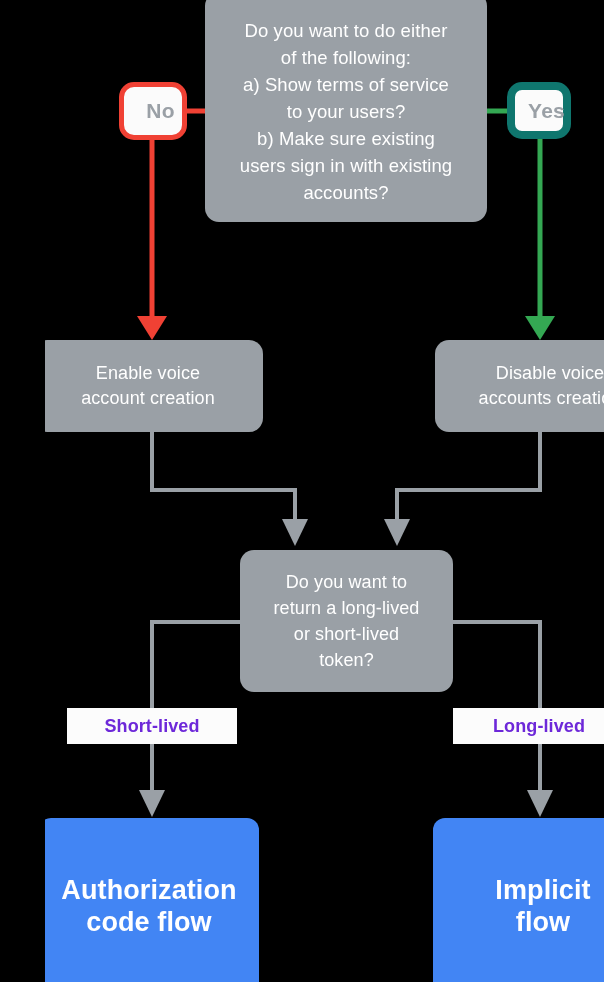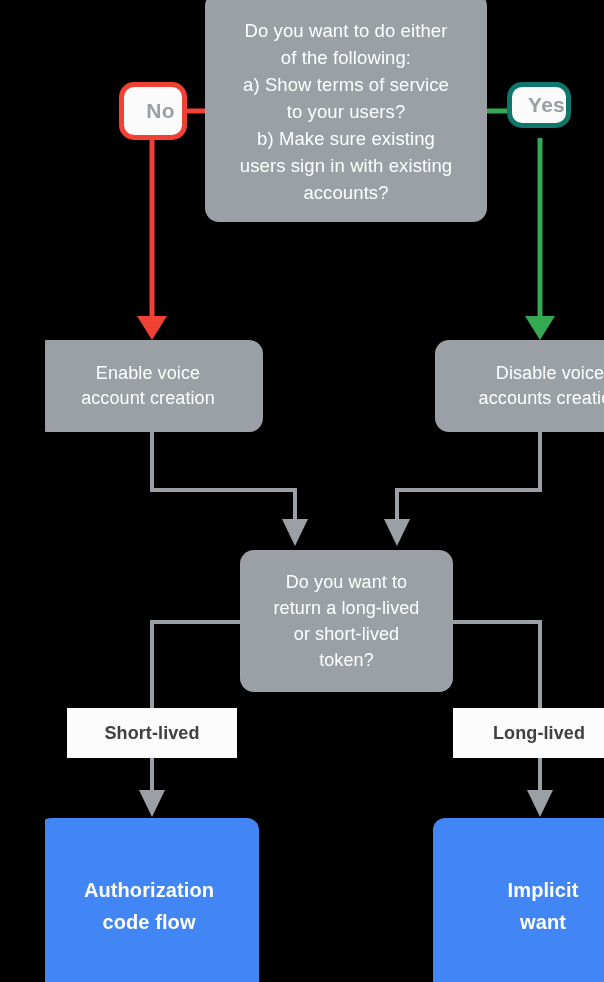--- a/index.html
+++ b/index.html
@@ -95,32 +95,32 @@
     left: 74px;
     top: 82px;
     width: 68px;
     height: 58px;
     border: 5px solid #f04134;
   }
   #pill-yes {
     left: 462px;
     top: 82px;
     width: 64px;
-    height: 46px;
-    border: 5px solid #0f766e;
+    height: 57px;
+    border: 8px solid #0f766e;
   }
 
   
   .blue-node {
     background: #4285f4;
     border-radius: 12px;
     color: #ffffff;
   }
   .blue-node .txt {
-    font-size: 20px;
+    font-size: 27px;
     line-height: 32px;
     font-weight: 700;
     letter-spacing: 0.1px;
     white-space: pre-line;
   }
   #flow-auth {
     left: -6px;
     top: 818px;
     width: 220px;
     height: 176px;
@@ -129,28 +129,28 @@
     left: 388px;
     top: 818px;
     width: 220px;
     height: 176px;
   }
 
   
   .edge-label {
     position: absolute;
     background: #fcfcfc;
-    color: #404040;
+    color: #6d28d9;
     font-size: 18px;
     font-weight: 700;
     letter-spacing: 0.1px;
     display: flex;
     align-items: center;
     justify-content: center;
-    height: 50px;
+    height: 36px;
   }
   #label-short {
     left: 22px;
     top: 708px;
     width: 170px;
   }
   #label-long {
     left: 408px;
     top: 708px;
     width: 172px;
@@ -239,16 +239,16 @@
     <span>Long-lived</span>
   </div>
 
   <div class="node blue-node" id="flow-auth">
     <span class="txt">Authorization
 code flow</span>
   </div>
 
   <div class="node blue-node" id="flow-implicit">
     <span class="txt">Implicit
-want</span>
+flow</span>
   </div>
 
 </div>
 
 </body></html>

